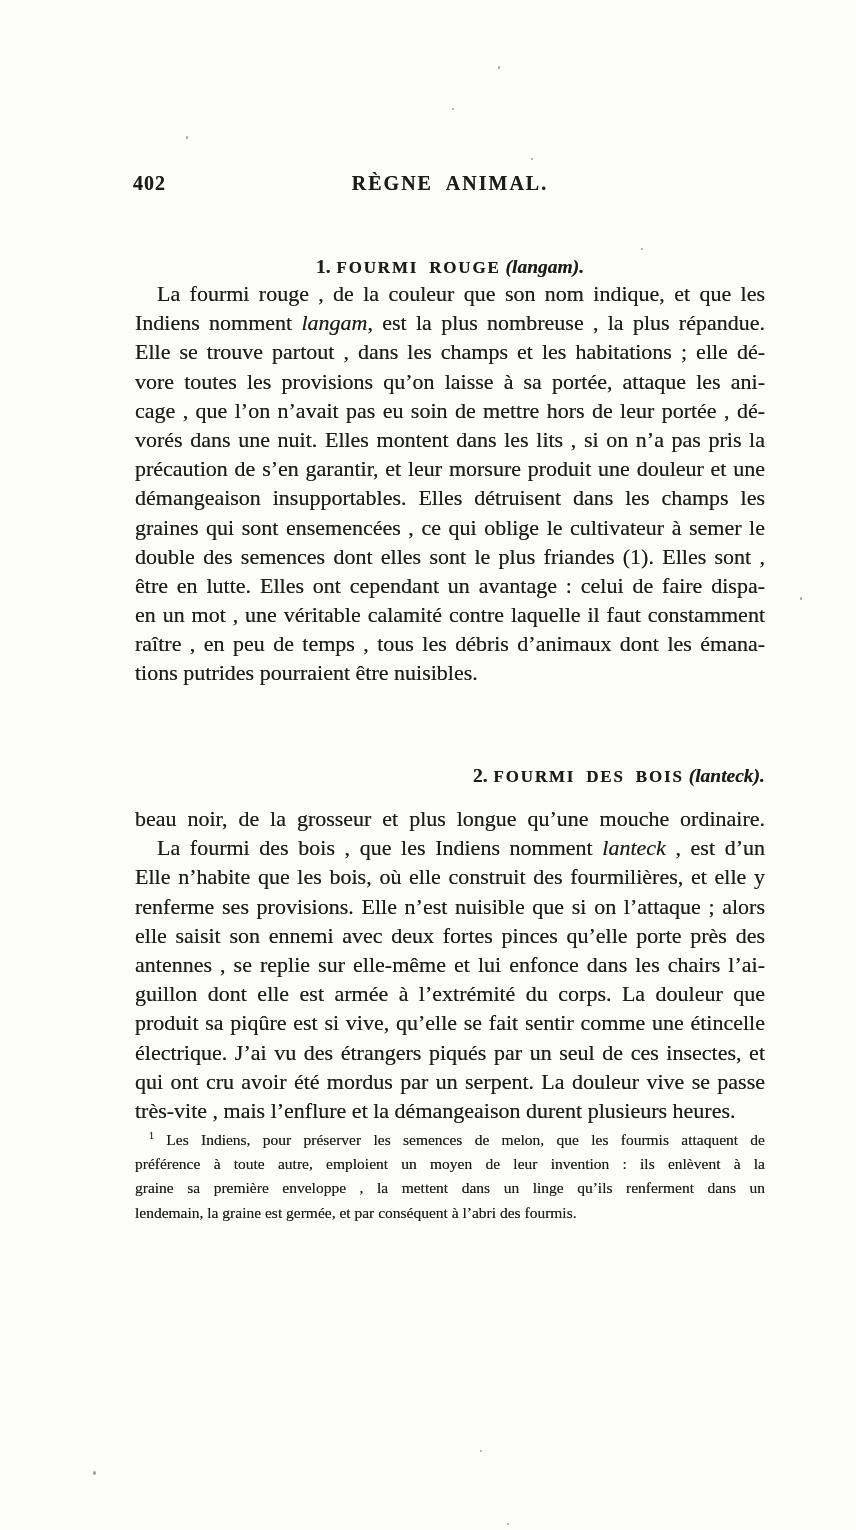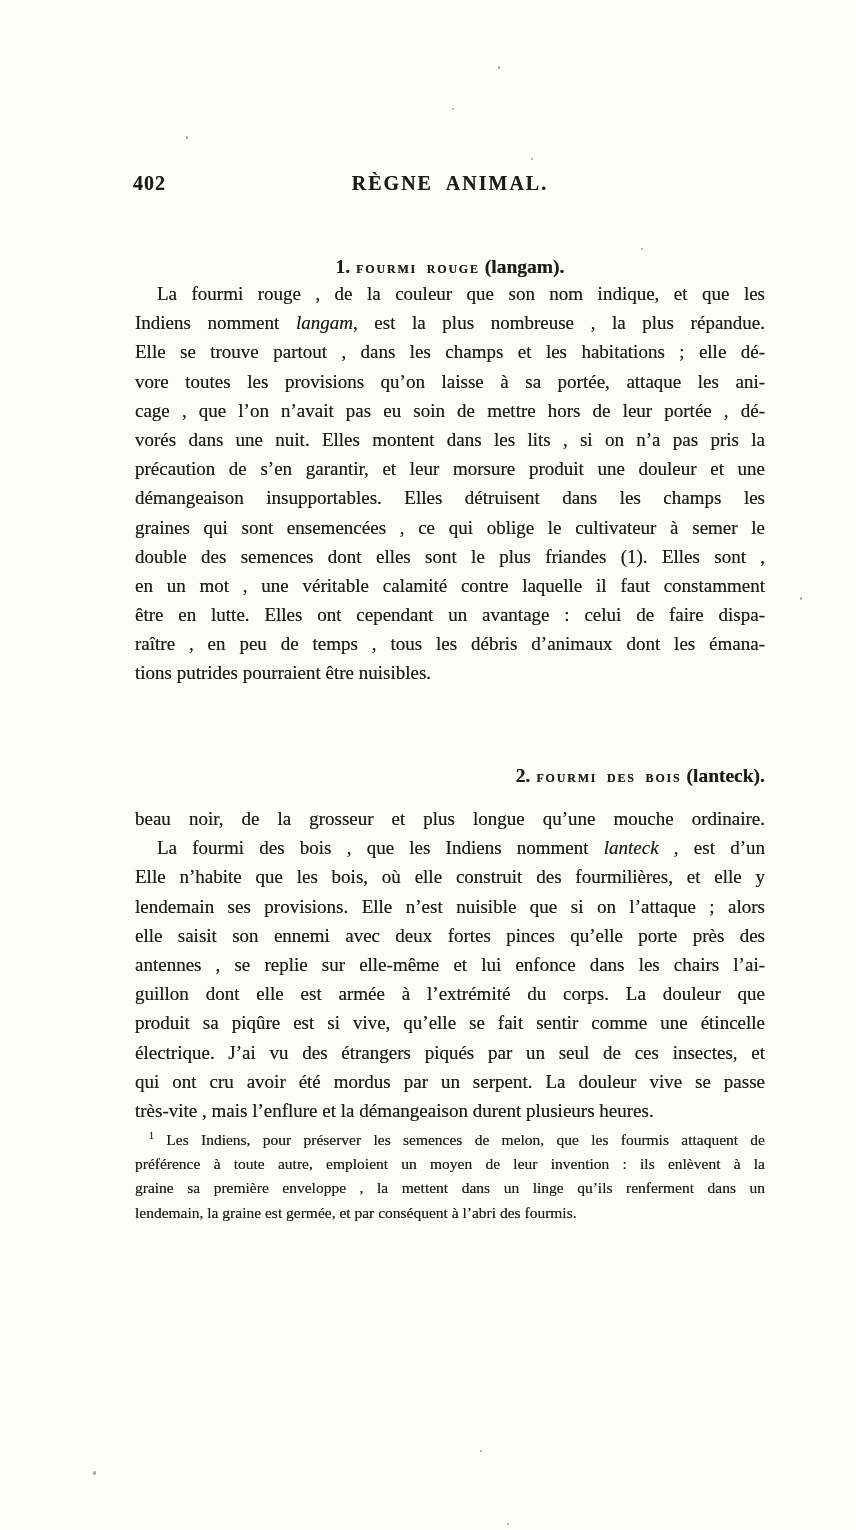--- a/index.html
+++ b/index.html
@@ -44,39 +44,39 @@
   .section-heading {
     position: absolute;
     left: 135px;
     width: 630px;
     text-align: center;
     font-size: 19.5px;
     white-space: nowrap;
   }
   .section-heading .sh-number { margin-right: 6px; }
   .section-heading .sh-title {
-    font-size: 12px;
+    font-size: 17px;
     letter-spacing: 1.8px;
     word-spacing: 5px;
     margin-right: 5px;
     margin-top: 8px;
   }
-  .section-heading .sh-species { }
+  .section-heading .sh-species { font-style: italic; }
   .heading-1 { top: 240px; }
   .heading-2 { top: 749px; text-align: right; }
   
   .para, .footnote {
     position: absolute;
     left: 135px;
     width: 630px;
   }
   .para-1 { top: 279px; }
   .para-2 { top: 804px; }
   .para .text-line {
-    font-size: 19px;
+    font-size: 22px;
     line-height: 29.2px;
     height: 29.2px;
     text-align: justify;
     text-align-last: justify;
     white-space: normal;
   }
   .para .text-line.first { text-indent: 22px; }
   .para .text-line.last { text-align-last: left; }
   .text-line i { font-style: italic; }
   
@@ -121,35 +121,35 @@
       <div class="text-line first">La fourmi rouge , de la couleur que son nom indique, et que les</div>
       <div class="text-line">Indiens nomment <i>langam</i>, est la plus nombreuse , la plus répandue.</div>
       <div class="text-line">Elle se trouve partout , dans les champs et les habitations ; elle dé-</div>
       <div class="text-line">vore toutes les provisions qu’on laisse à sa portée, attaque les ani-</div>
       <div class="text-line">cage , que l’on n’avait pas eu soin de mettre hors de leur portée , dé-</div>
       <div class="text-line">vorés dans une nuit. Elles montent dans les lits , si on n’a pas pris la</div>
       <div class="text-line">précaution de s’en garantir, et leur morsure produit une douleur et une</div>
       <div class="text-line">démangeaison insupportables. Elles détruisent dans les champs les</div>
       <div class="text-line">graines qui sont ensemencées , ce qui oblige le cultivateur à semer le</div>
       <div class="text-line">double des semences dont elles sont le plus friandes (1). Elles sont ,</div>
+      <div class="text-line">être en lutte. Elles ont cependant un avantage : celui de faire dispa-</div>
       <div class="text-line">en un mot , une véritable calamité contre laquelle il faut constamment</div>
-      <div class="text-line">être en lutte. Elles ont cependant un avantage : celui de faire dispa-</div>
       <div class="text-line">raître , en peu de temps , tous les débris d’animaux dont les émana-</div>
       <div class="text-line last">tions putrides pourraient être nuisibles.</div>
     </div>
 
   <h2 class="section-heading heading-2">
     <span class="sh-number">2.</span><span class="sh-title">FOURMI DES BOIS</span><span class="sh-species">(lanteck).</span>
   </h2>
 
   <div class="para para-2">
       <div class="text-line">beau noir, de la grosseur et plus longue qu’une mouche ordinaire.</div>
       <div class="text-line first">La fourmi des bois , que les Indiens nomment <i>lanteck</i> , est d’un</div>
       <div class="text-line">Elle n’habite que les bois, où elle construit des fourmilières, et elle y</div>
-      <div class="text-line">lendemain ses provisions. Elle n’est nuisible que si on l’attaque ; alors</div>
+      <div class="text-line">renferme ses provisions. Elle n’est nuisible que si on l’attaque ; alors</div>
       <div class="text-line">elle saisit son ennemi avec deux fortes pinces qu’elle porte près des</div>
       <div class="text-line">antennes , se replie sur elle-même et lui enfonce dans les chairs l’ai-</div>
       <div class="text-line">guillon dont elle est armée à l’extrémité du corps. La douleur que</div>
       <div class="text-line">produit sa piqûre est si vive, qu’elle se fait sentir comme une étincelle</div>
       <div class="text-line">électrique. J’ai vu des étrangers piqués par un seul de ces insectes, et</div>
       <div class="text-line">qui ont cru avoir été mordus par un serpent. La douleur vive se passe</div>
       <div class="text-line last">très-vite , mais l’enflure et la démangeaison durent plusieurs heures.</div>
     </div>
 
   <div class="footnote">

